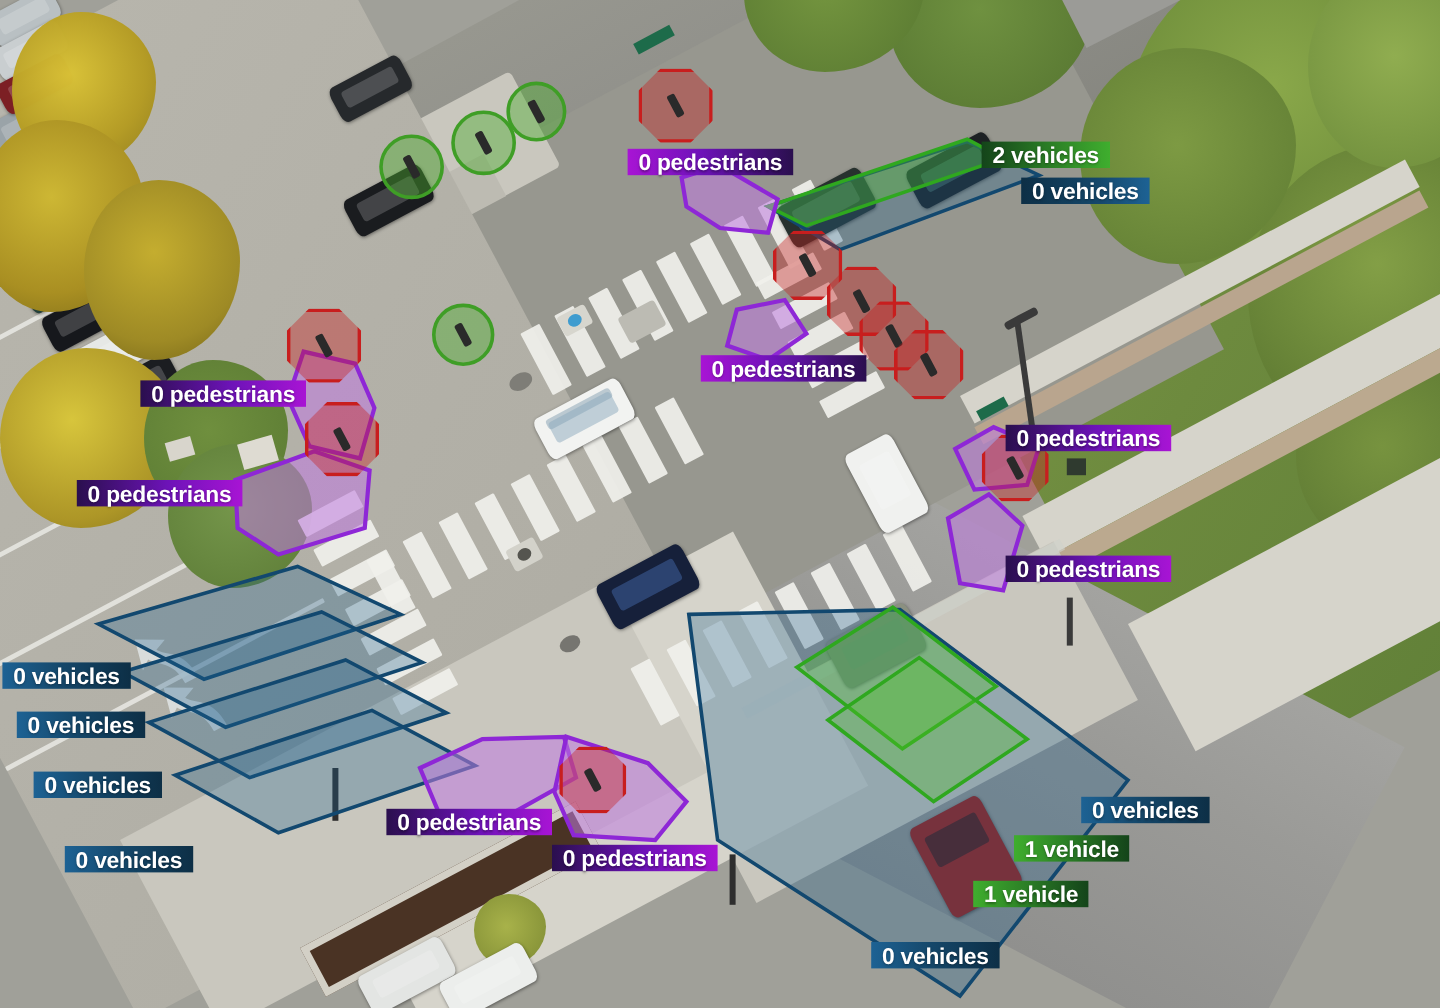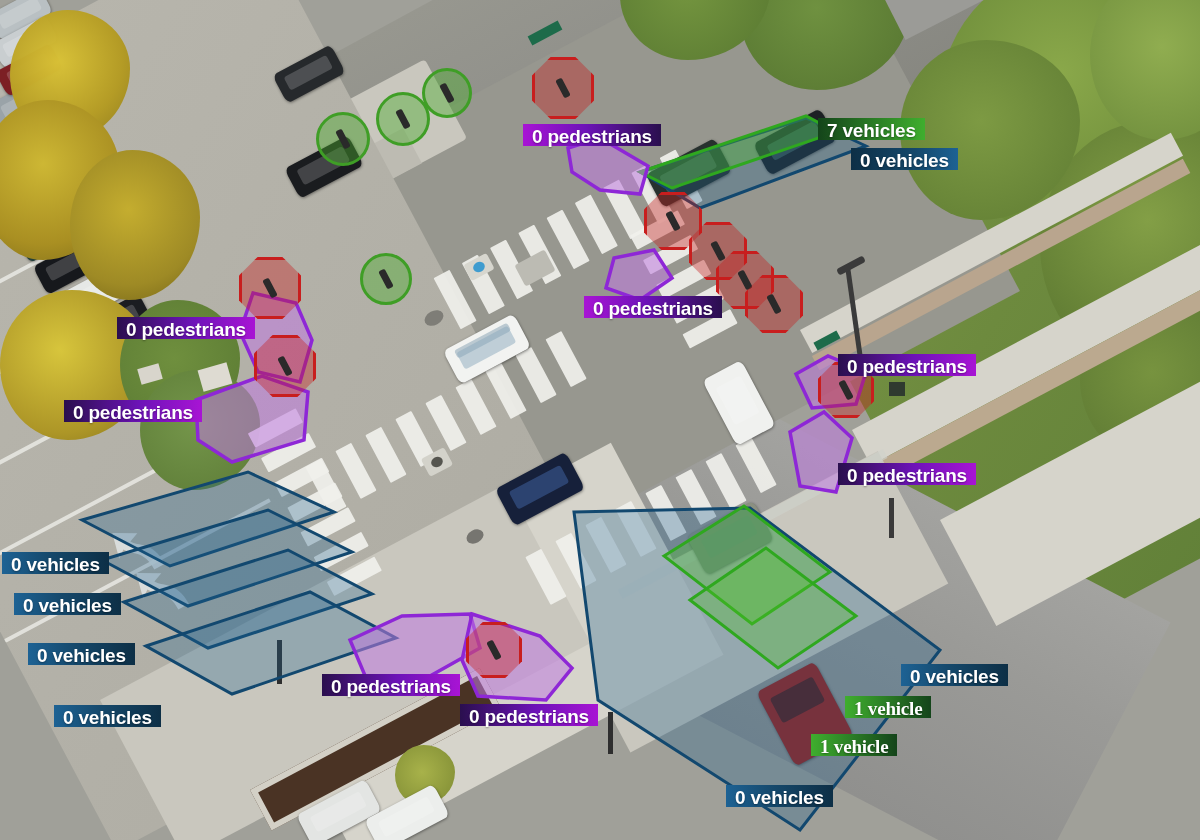--- a/index.html
+++ b/index.html
@@ -81,21 +81,21 @@
     font-weight:bold;letter-spacing:-.2px;
     padding:3px 9px 0 9px;line-height:1;
     font-size:19px;
     text-shadow:0 1px 2px rgba(0,0,0,.35);
   }
   .lbl.ped{background:linear-gradient(90deg,#2a0f4e 0%,#6d13b8 55%,#a814d4 100%);}
   .lbl.ped.rev{background:linear-gradient(90deg,#a814d4 0%,#6d13b8 45%,#2a0f4e 100%);}
   .lbl.veh{background:linear-gradient(90deg,#0d2f46 0%,#15486b 60%,#1d6294 100%);}
   .lbl.veh.rev{background:linear-gradient(90deg,#1d6294 0%,#15486b 45%,#0d2f46 100%);}
   .lbl.vehg{background:linear-gradient(90deg,#14441a 0%,#2c8026 55%,#3fae2e 100%);}
-  .lbl.vehg.rev{background:linear-gradient(90deg,#3fae2e 0%,#2c8026 45%,#14441a 100%);font-family:Liberation Serif, serif;}
+  .lbl.vehg.rev{background:linear-gradient(90deg,#3fae2e 0%,#2c8026 45%,#14441a 100%);}
 
   
   .sig{position:absolute;pointer-events:none;}
   .sig.green{
     border-radius:50%;
     background:rgba(76,175,45,.42);
     border:3px solid #3f9e26;
   }
   .sig.red{
     background:rgba(200,30,30,.38);
@@ -415,21 +415,21 @@
       <div class="sig red" style="left: 818px; top: 362px; width: 56px; height: 56px;">
         <div class="head"></div>
       </div>
       <div class="sig red" style="left: 466px; top: 622px; width: 56px; height: 56px;">
         <div class="head"></div>
       </div>
     </div>
 
   <div class="layer" id="label-layer">
       <div class="lbl ped rev" style="left: 523px; top: 124px;">0 pedestrians</div>
-      <div class="lbl vehg" style="left: 818px; top: 118px;">7 vehicles</div>
+      <div class="lbl vehg" style="left: 818px; top: 118px;">2 vehicles</div>
       <div class="lbl veh" style="left: 851px; top: 148px;">0 vehicles</div>
       <div class="lbl ped rev" style="left: 584px; top: 296px;">0 pedestrians</div>
       <div class="lbl ped" style="left: 117px; top: 317px;">0 pedestrians</div>
       <div class="lbl ped" style="left: 64px; top: 400px;">0 pedestrians</div>
       <div class="lbl ped" style="left: 838px; top: 354px;">0 pedestrians</div>
       <div class="lbl ped" style="left: 838px; top: 463px;">0 pedestrians</div>
       <div class="lbl veh rev" style="left: 2px; top: 552px;">0 vehicles</div>
       <div class="lbl veh rev" style="left: 14px; top: 593px;">0 vehicles</div>
       <div class="lbl veh rev" style="left: 28px; top: 643px;">0 vehicles</div>
       <div class="lbl veh rev" style="left: 54px; top: 705px;">0 vehicles</div>

